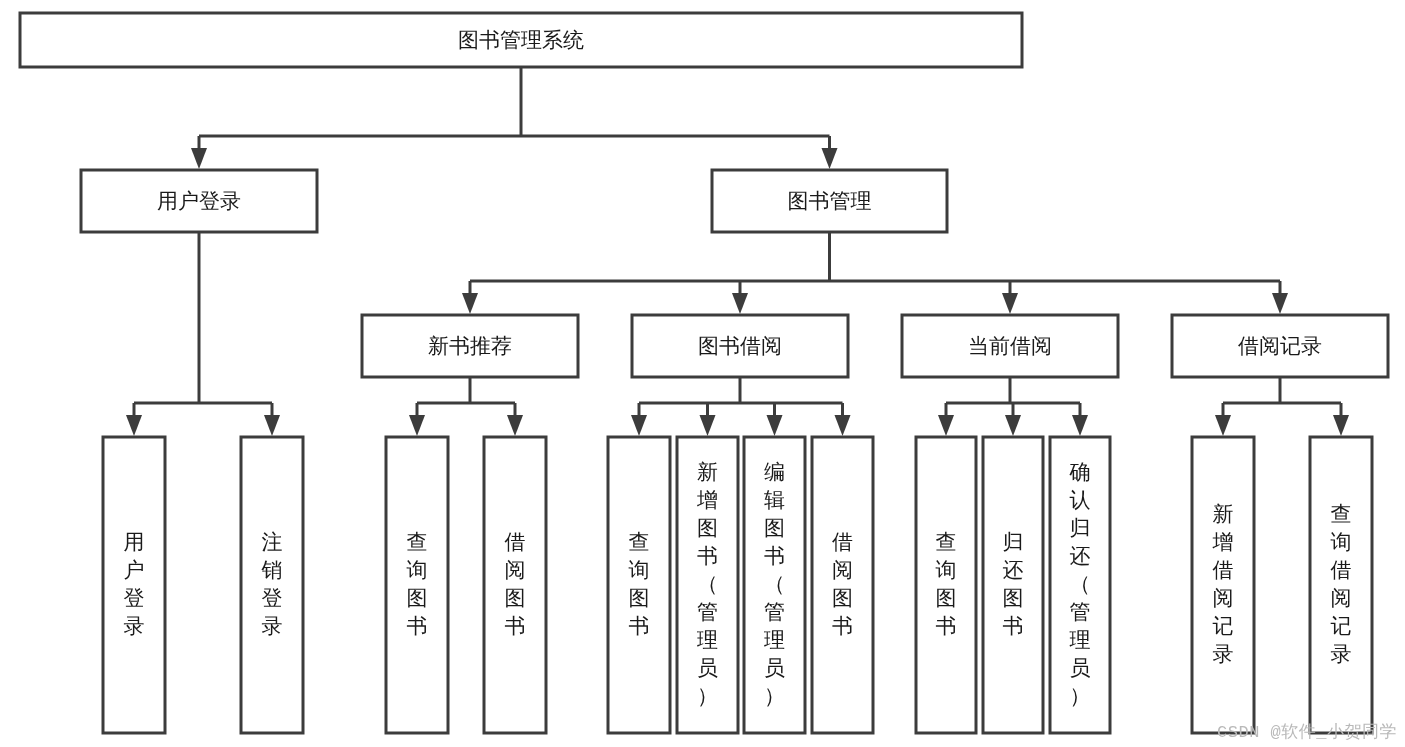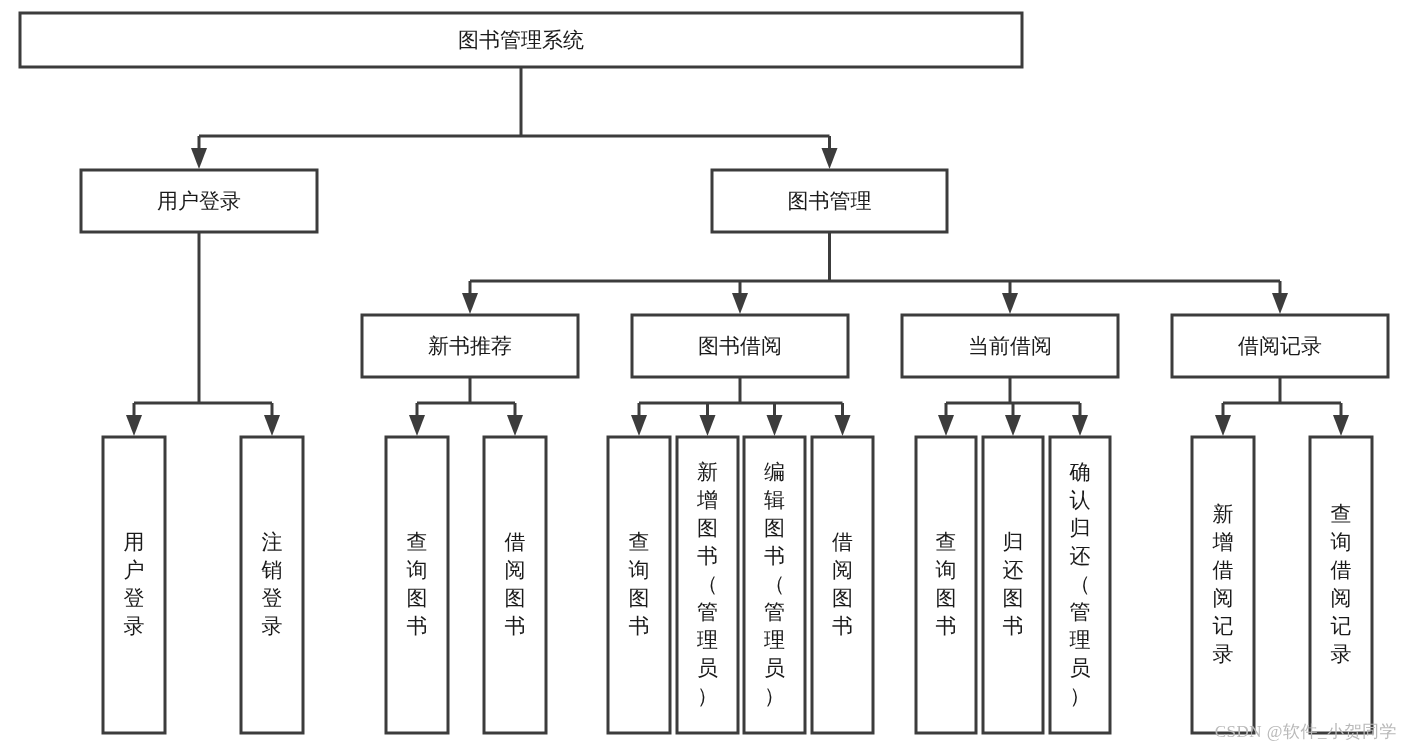--- a/index.html
+++ b/index.html
@@ -13,21 +13,21 @@
   .connector{stroke:#3c3c3c;stroke-width:3;fill:none;}
   .arrow-head{fill:#3c3c3c;stroke:none;}
   .node-label{
     font-family:"DejaVu Sans","Liberation Sans",sans-serif;
     fill:#1a1a1a;text-anchor:middle;
   }
   .label-h{font-size:21px;dominant-baseline:middle;}
   .label-v{font-size:21px;}
   .watermark{
     position:absolute;right:8px;bottom:4px;
-    font-family:Liberation Serif, serif;
+    font-family:Liberation Mono, monospace;
     font-size:17px;color:#b9b9b9;white-space:nowrap;
     letter-spacing:.5px;pointer-events:none;
   }
 </style>
 </head>
 <body>
 
 <svg id="diagram" viewBox="0 0 1405 747" xmlns="http://www.w3.org/2000/svg">
     <g>
       <g>

